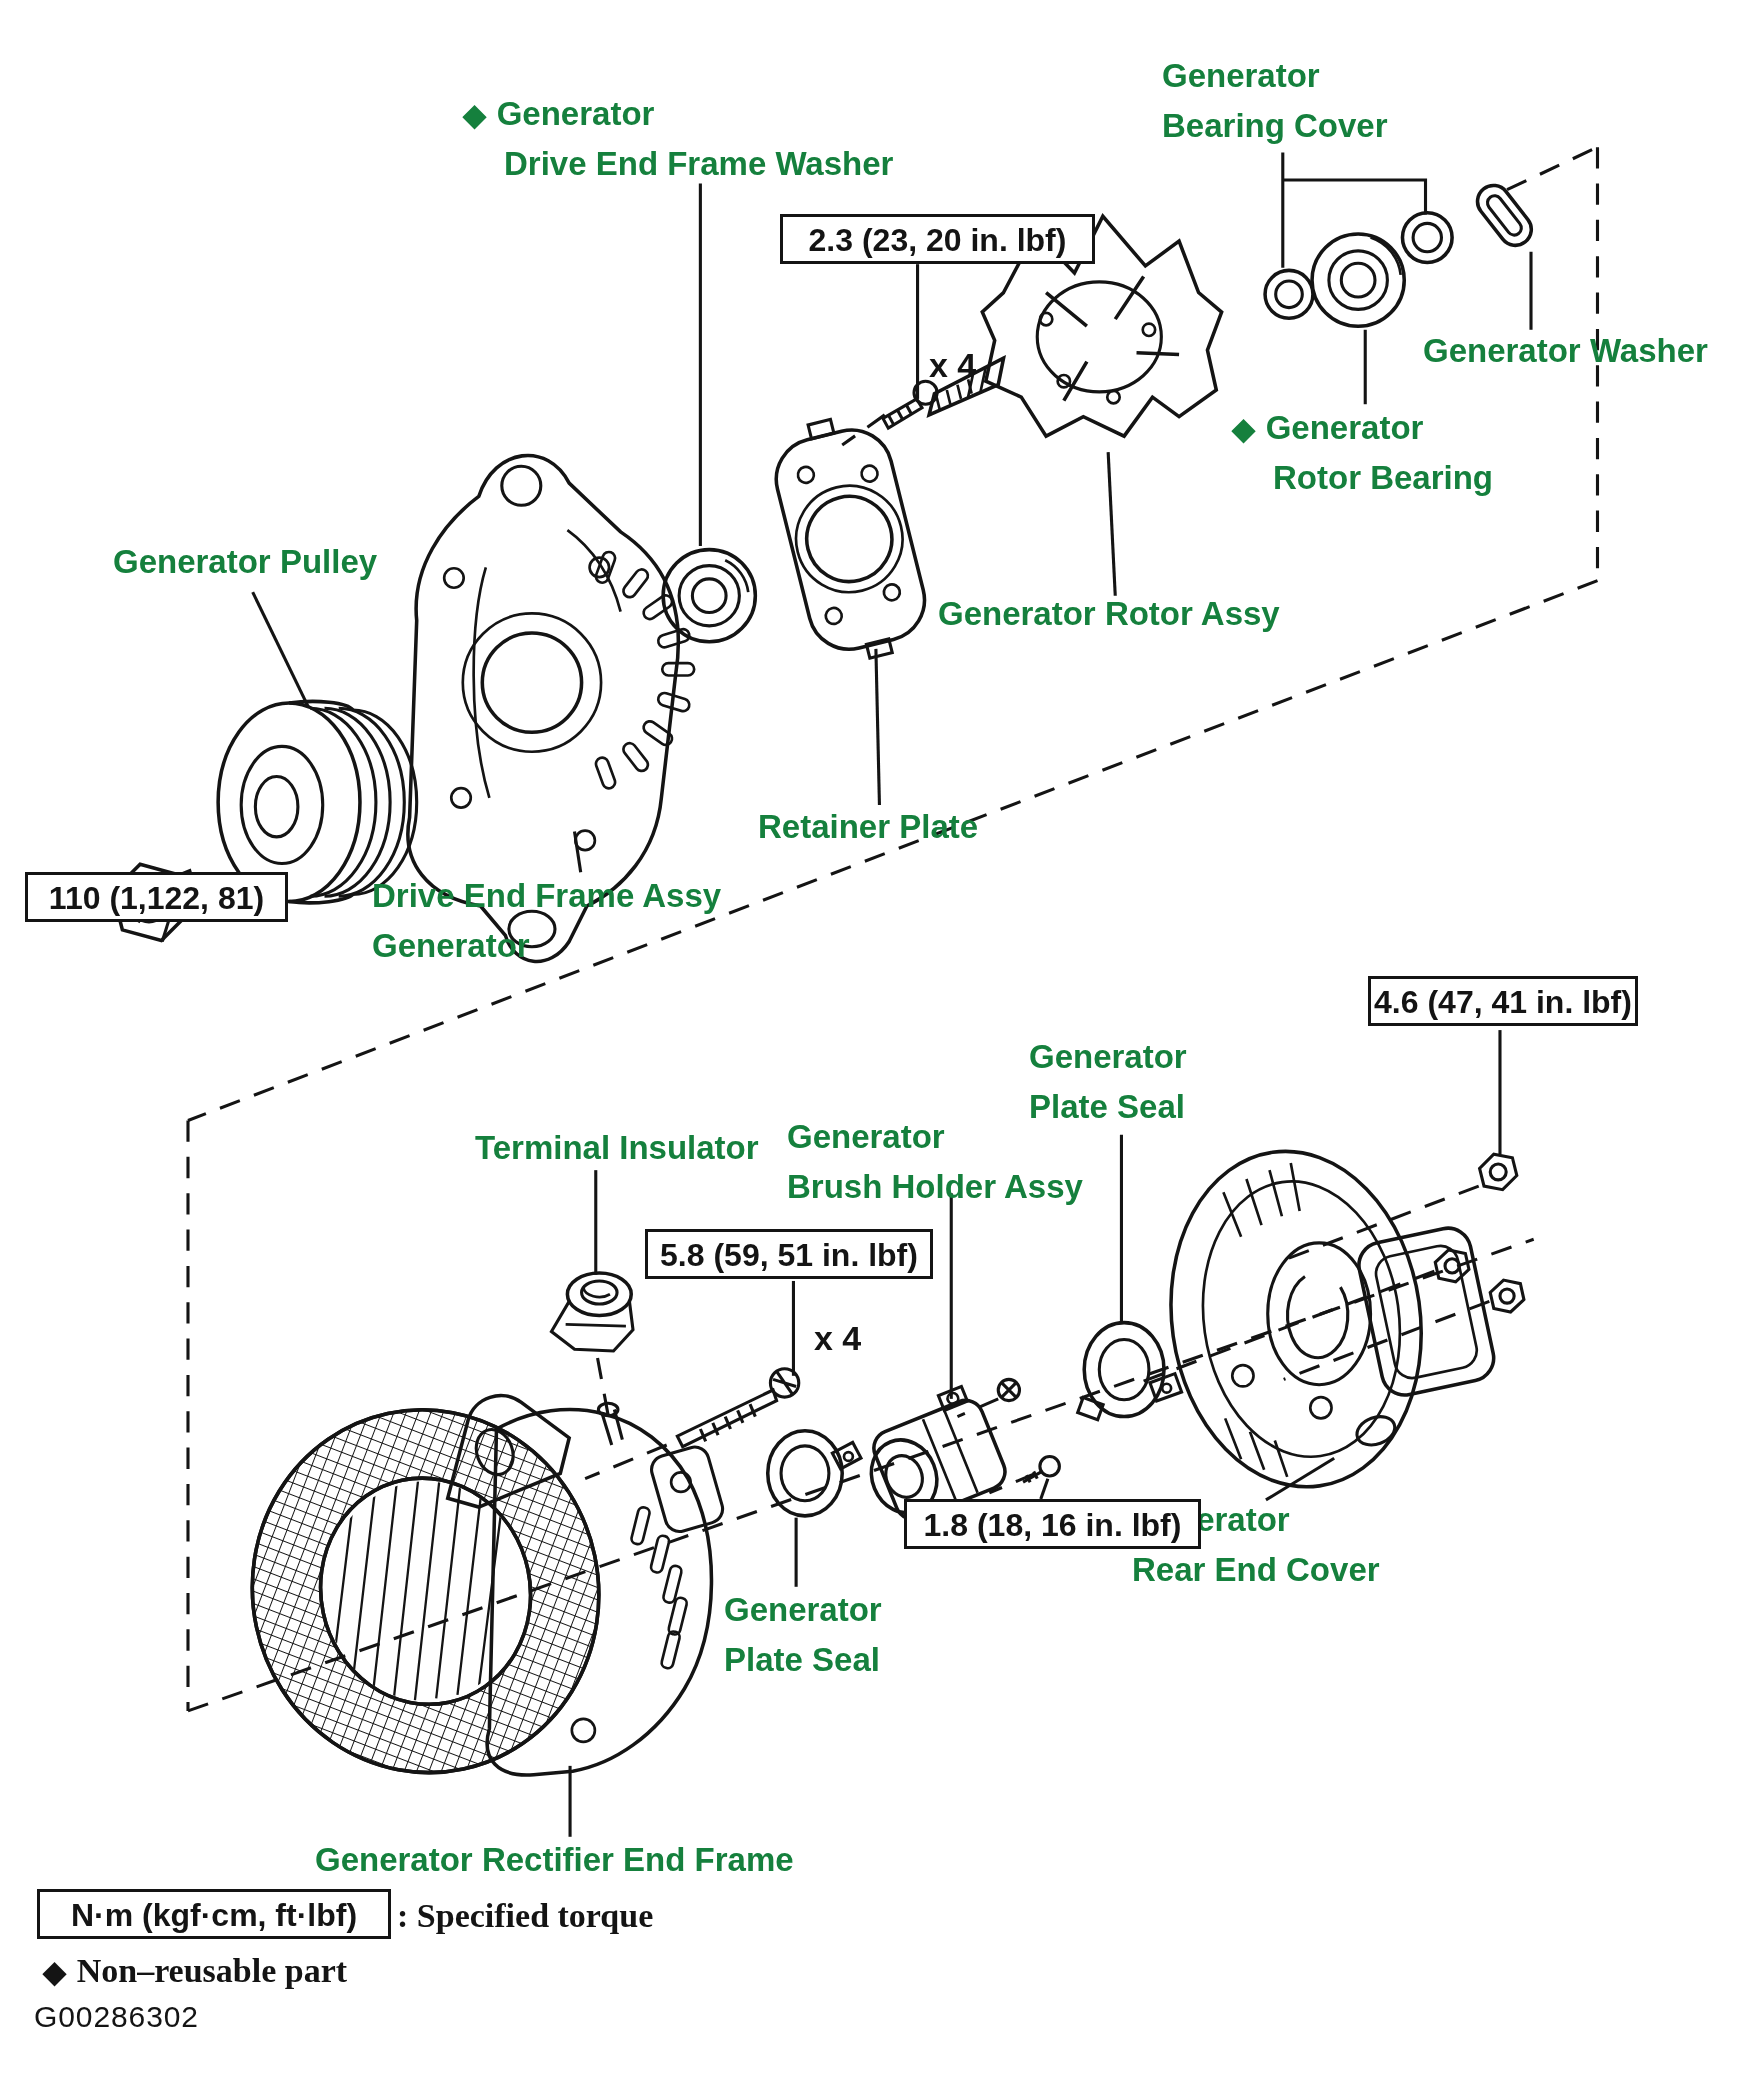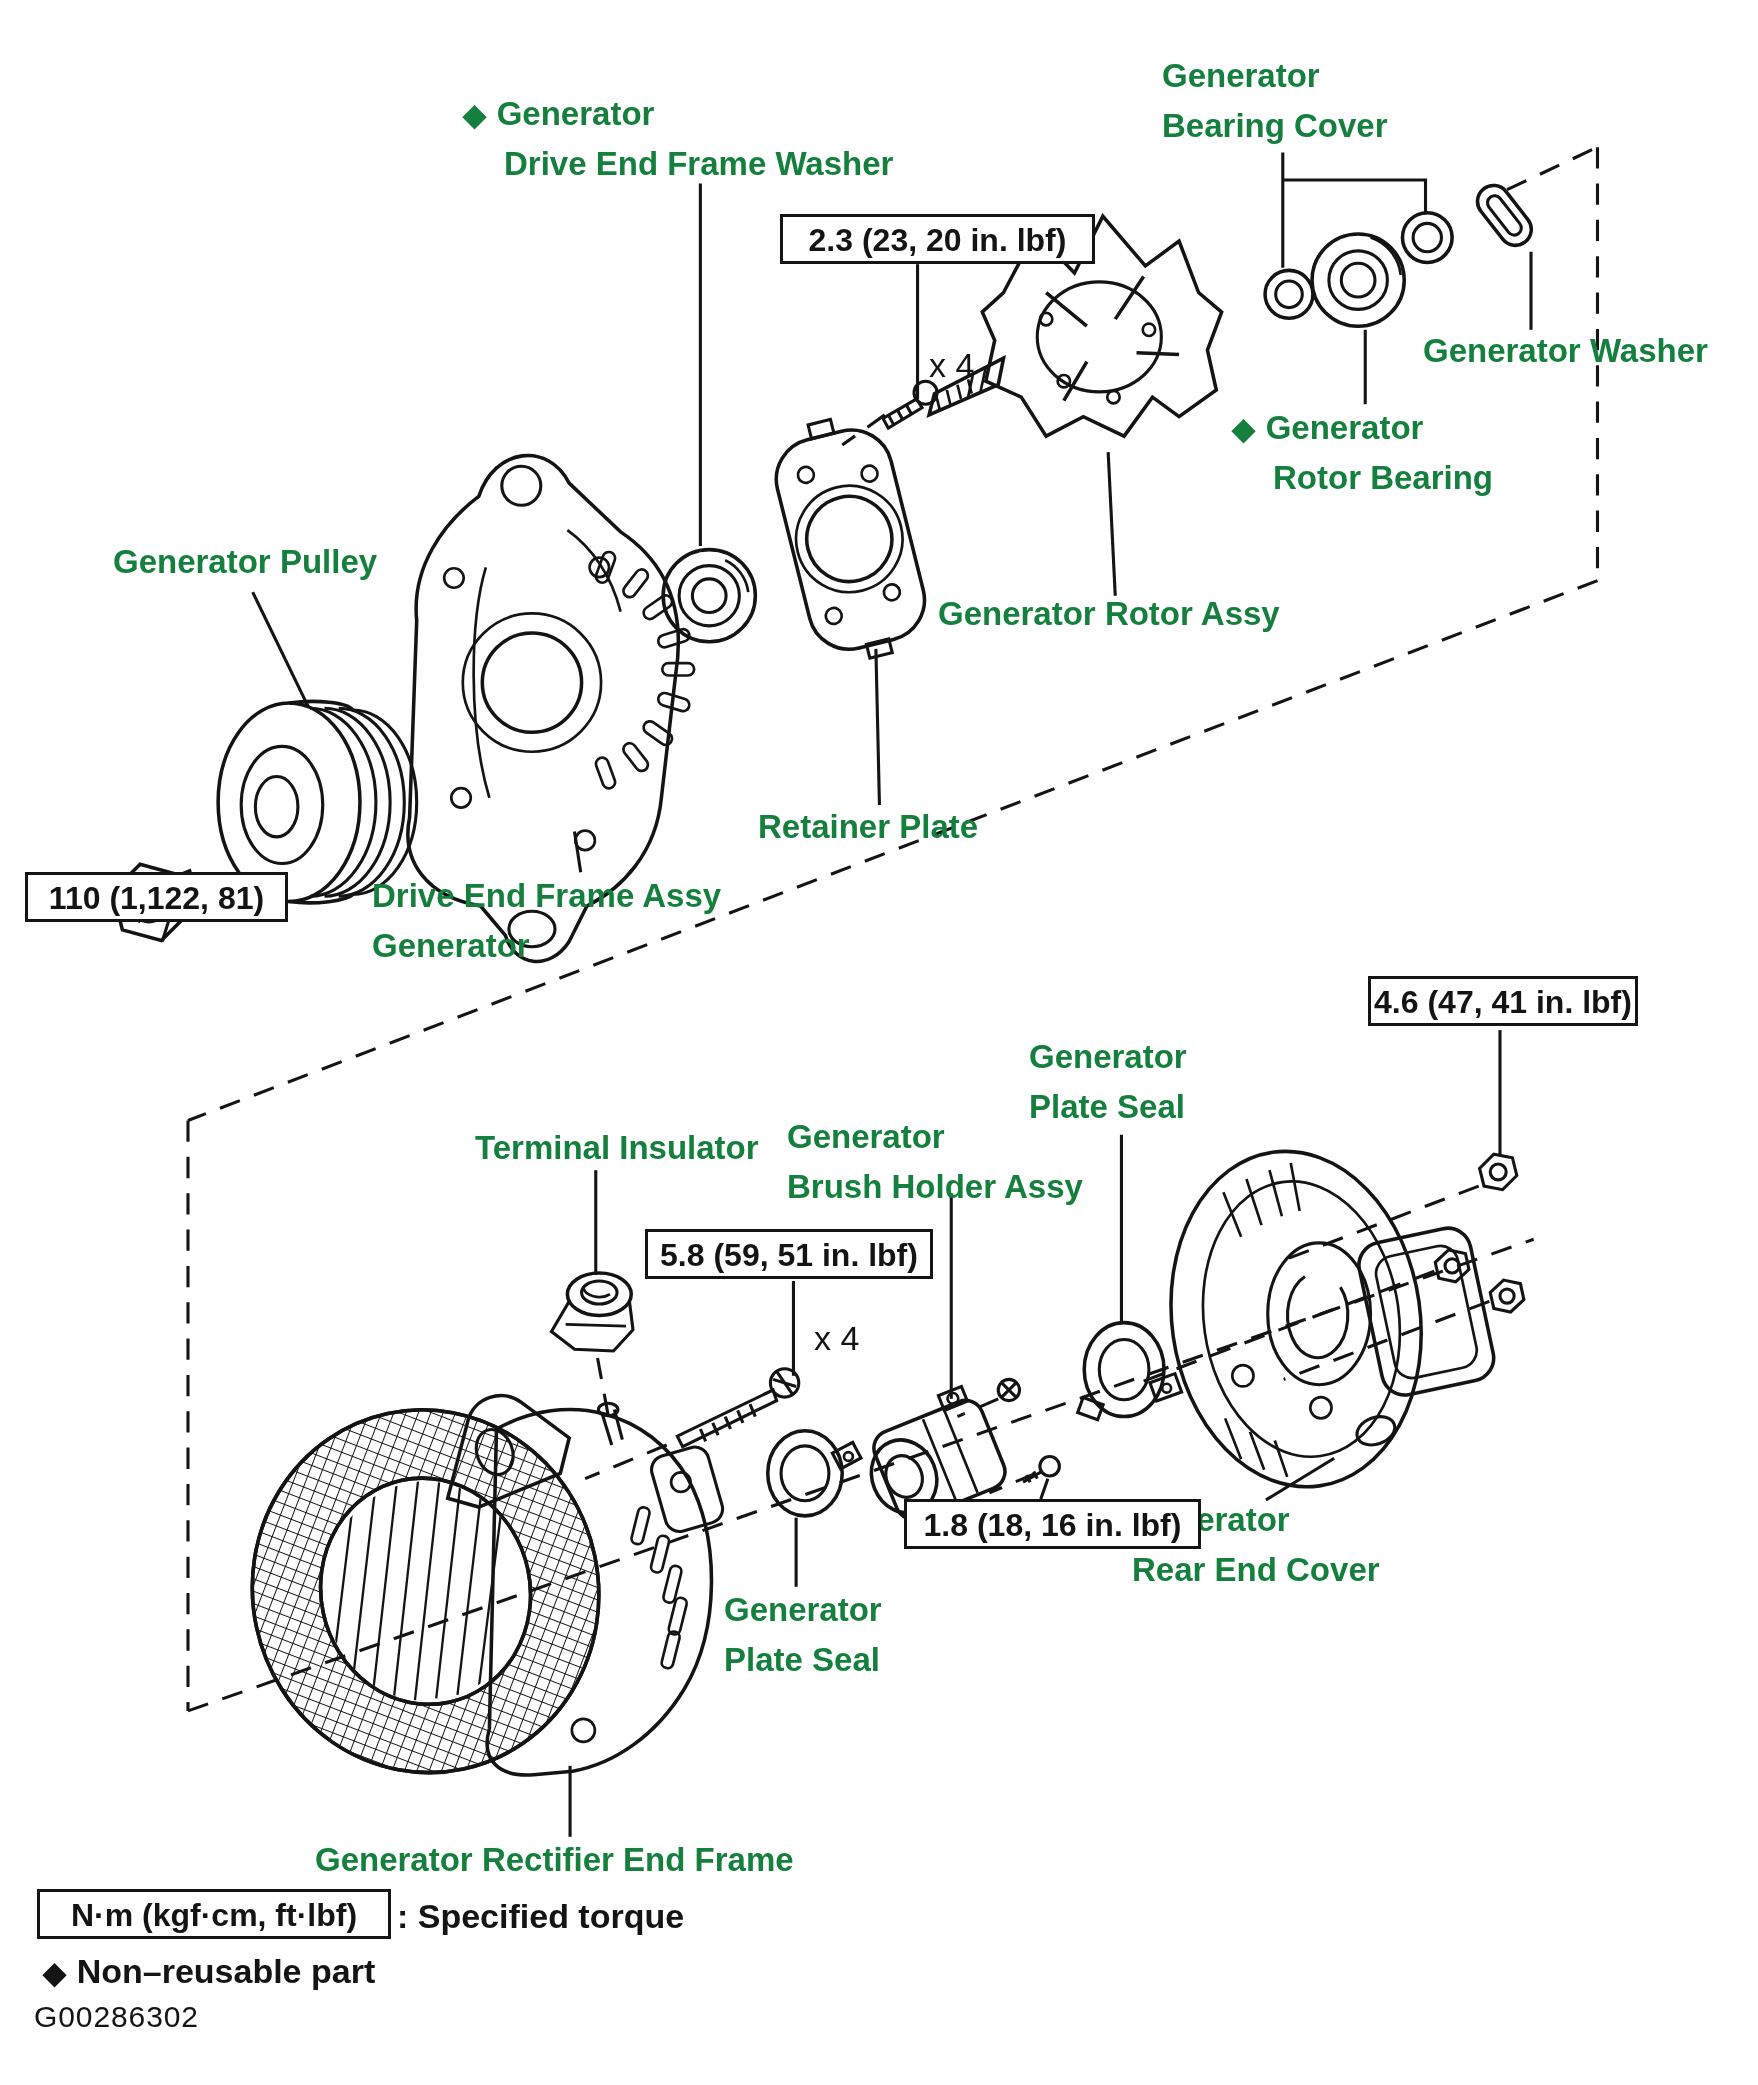--- a/index.html
+++ b/index.html
@@ -21,23 +21,23 @@
   .diamond{display:inline-block;margin-right:10.6px;font-size:30px;}
   .tbox{
     position:absolute;
     border:3.5px solid #141414;
     background:#fff;
     font-weight:700;font-size:32px;line-height:1;
     padding:7px 0 5.3px 0;text-align:center;
     white-space:nowrap;
   }
   .mult{
-    position:absolute;font-weight:400;font-size:34px;color:#141414;white-space:nowrap;
+    position:absolute;font-weight:700;font-size:34px;color:#141414;white-space:nowrap;
   }
-  .legend-note{position:absolute;font-weight:700;font-size:34px;white-space:nowrap;}
+  .legend-note{position:absolute;font-weight:700;font-size:34px;white-space:nowrap;font-family:Liberation Serif, serif;}
   .fig-id{position:absolute;font-weight:400;font-size:30px;letter-spacing:0.9px;white-space:nowrap;}
 </style>
 </head>
 <body>
 
 <div id="page">
 
   <svg id="art" viewBox="0 0 1983 2352">
     <defs>
       <pattern id="mesh" width="13" height="13" patternUnits="userSpaceOnUse" patternTransform="rotate(33)">

